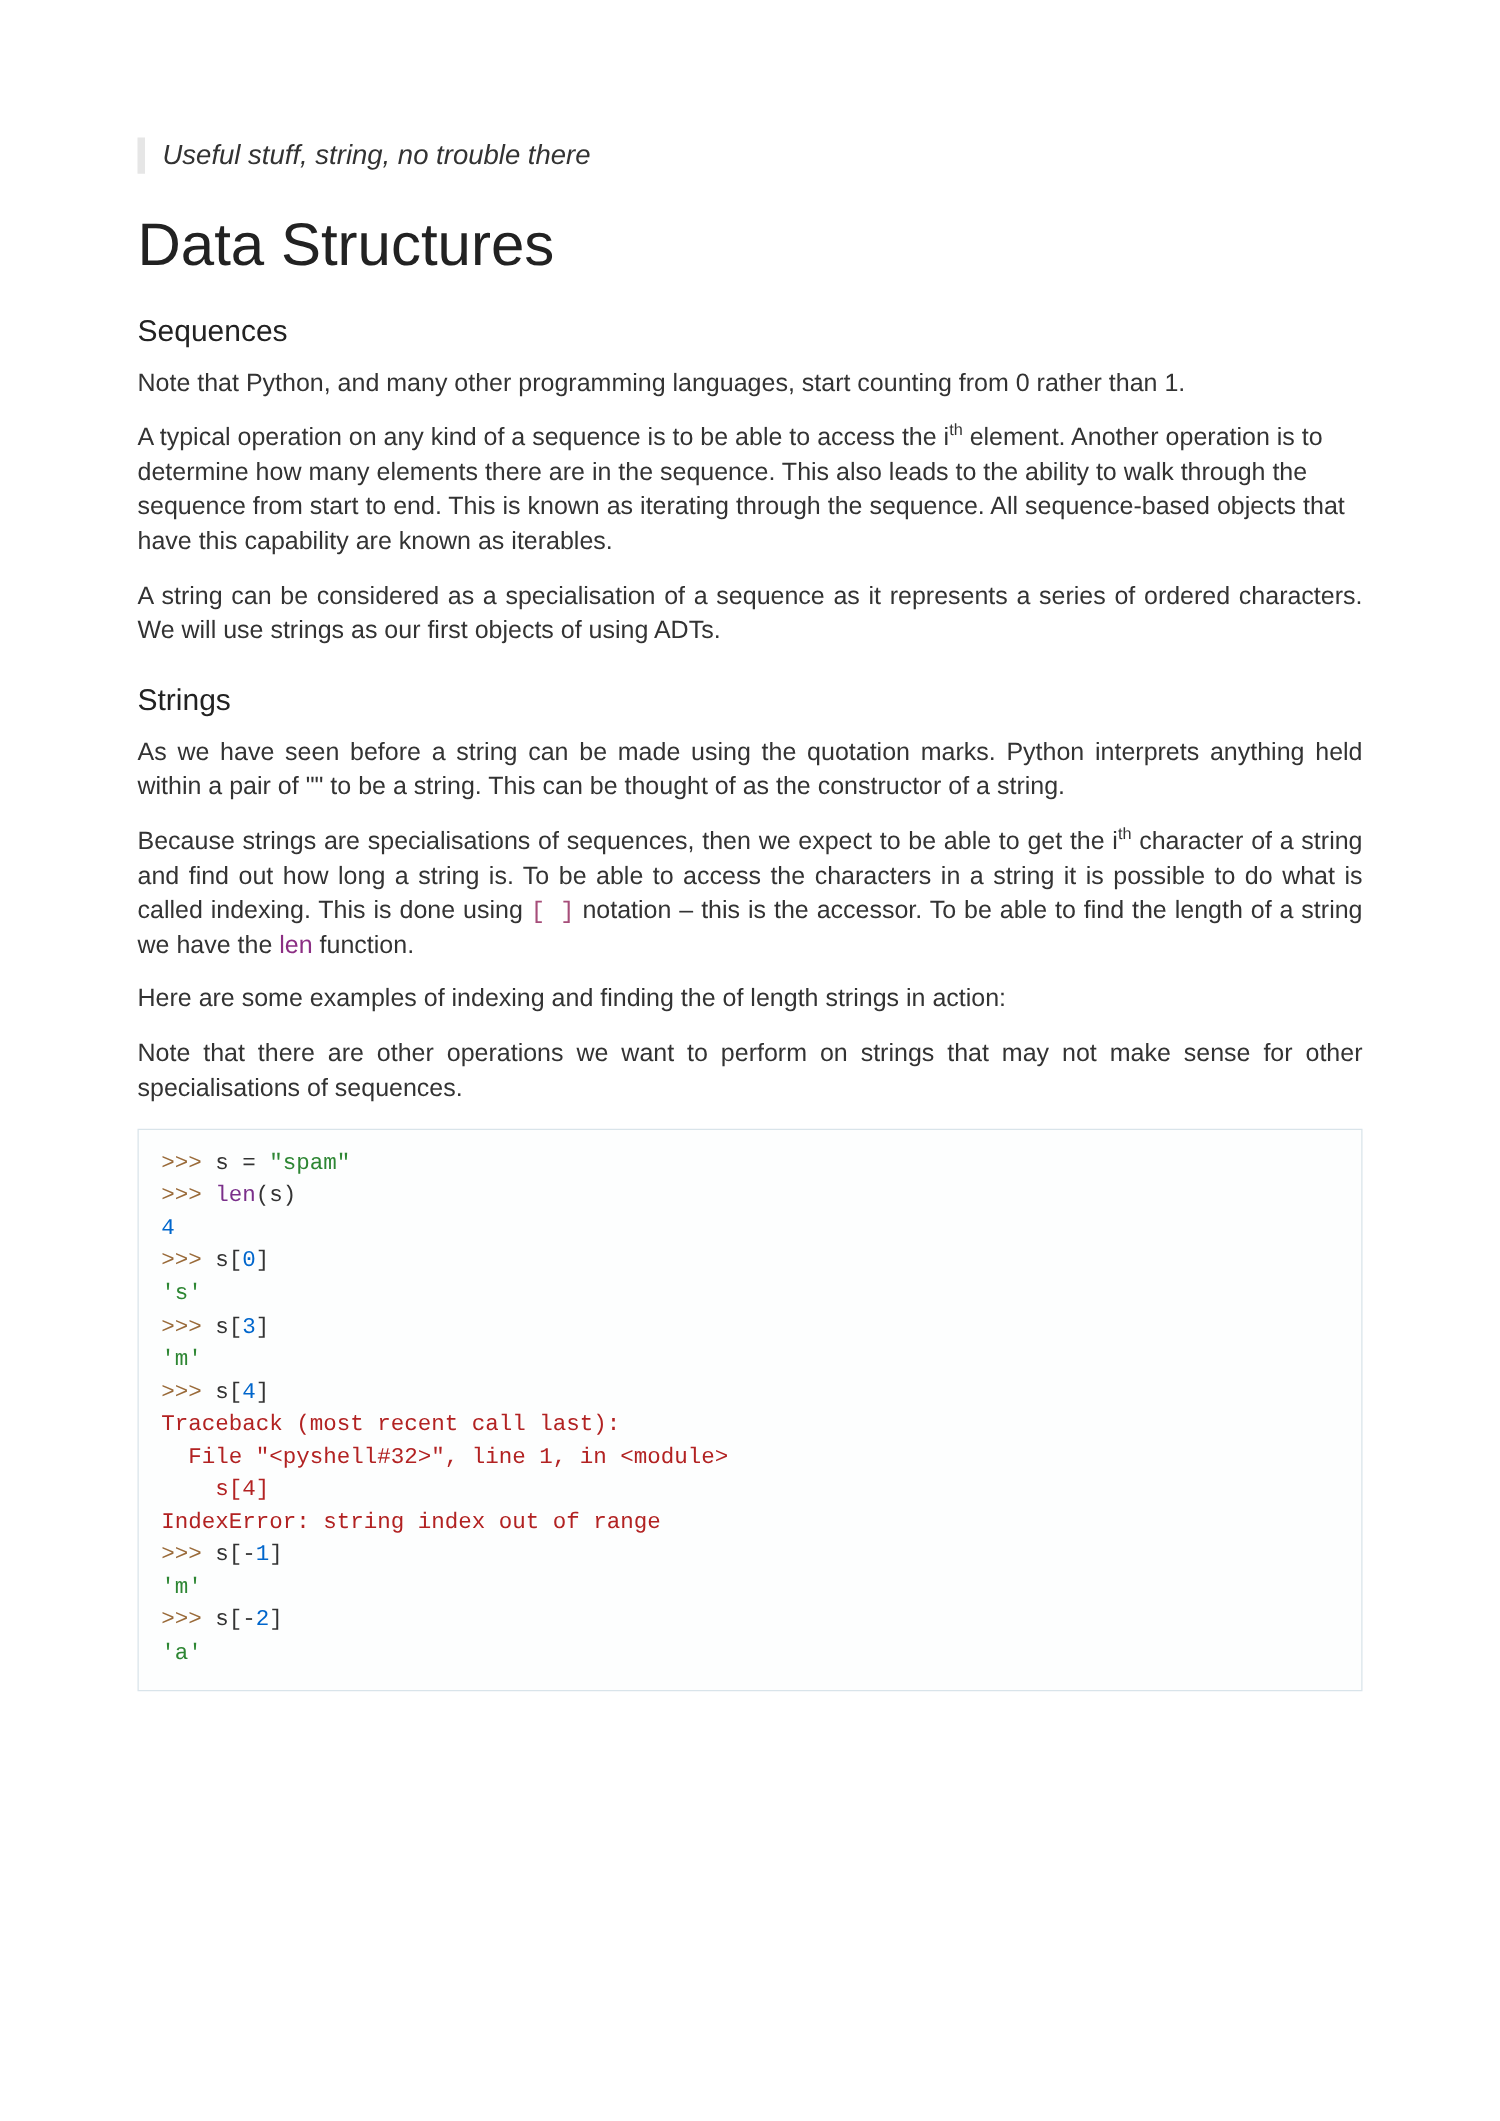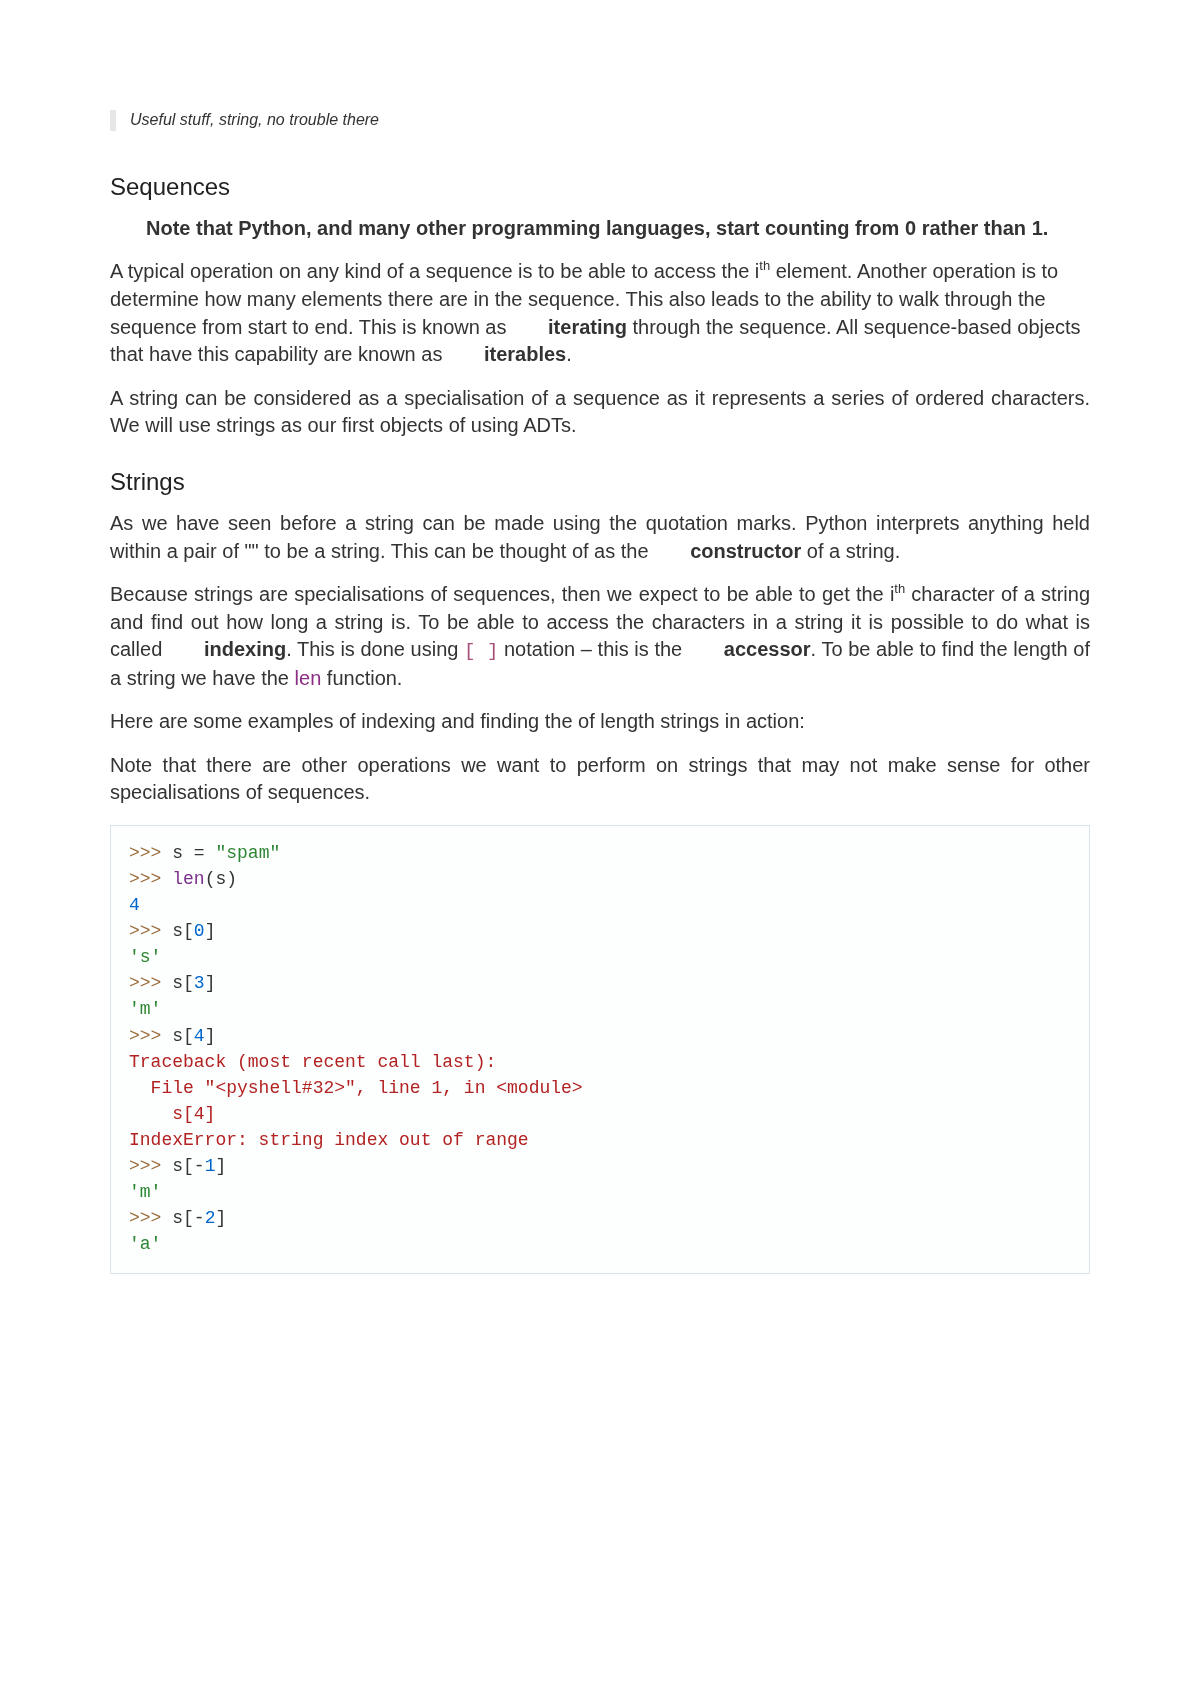--- a/index.html
+++ b/index.html
@@ -12,23 +12,23 @@
   .page {
     width: 1200px;
     min-height: 1697px;
     box-sizing: border-box;
     padding: 110px 110px 80px 110px;
   }
   .quote {
     border-left: 6px solid #e6e6e6;
     padding-left: 14px;
     font-style: italic;
-    font-size: 16px;
+    font-size: 22px;
     color: #333;
-    margin-bottom: 42px;
+    margin-bottom: 30px;
     line-height: 1.3;
   }
   h1.title {
     font-size: 48px;
     font-weight: 400;
     margin: 20px 0 18px 0;
     color: #222;
   }
   h2.section {
     font-size: 24px;
@@ -38,21 +38,21 @@
   }
   p.body {
     font-size: 20px;
     line-height: 1.38;
     margin: 0 0 16px 0;
     color: #333;
   }
   p.justify {
     text-align: justify;
   }
-  b { font-weight: 700; margin-left: 36px; }
+  b { font-weight: 400; }
   sup { font-size: 0.65em; vertical-align: super; line-height: 0; }
   .code-bracket {
     color: #a64d79;
     font-family: "Courier New", monospace;
     font-size: 19px;
   }
   .len-link {
     color: #8b2e83;
   }
   .codebox {
@@ -72,20 +72,21 @@
   .cb-string  { color: #2d8633; }
   .cb-error   { color: #b22222; font-family: Liberation Mono, monospace; }
 </style>
 </head>
 <body>
 
 <div class="page">
 
   <div class="quote">Useful stuff, string, no trouble there</div>
 
+  <h1 class="title">Data Structures</h1>
 
   <h2 class="section">Sequences</h2>
 
 
   <p class="body">
     <b>Note that Python, and many other programming languages, start counting from 0 rather than 1.</b>
   </p>
 
   <p class="body">
     <span>A typical operation on any kind of a sequence is to be able to access the i</span><sup>th</sup><span> element. Another operation is to determine how many elements there are in the sequence. This also leads to the ability to walk through the sequence from start to end. This is known as </span><b>iterating</b><span> through the sequence. All sequence-based objects that have this capability are known as </span><b>iterables</b><span>.</span>

